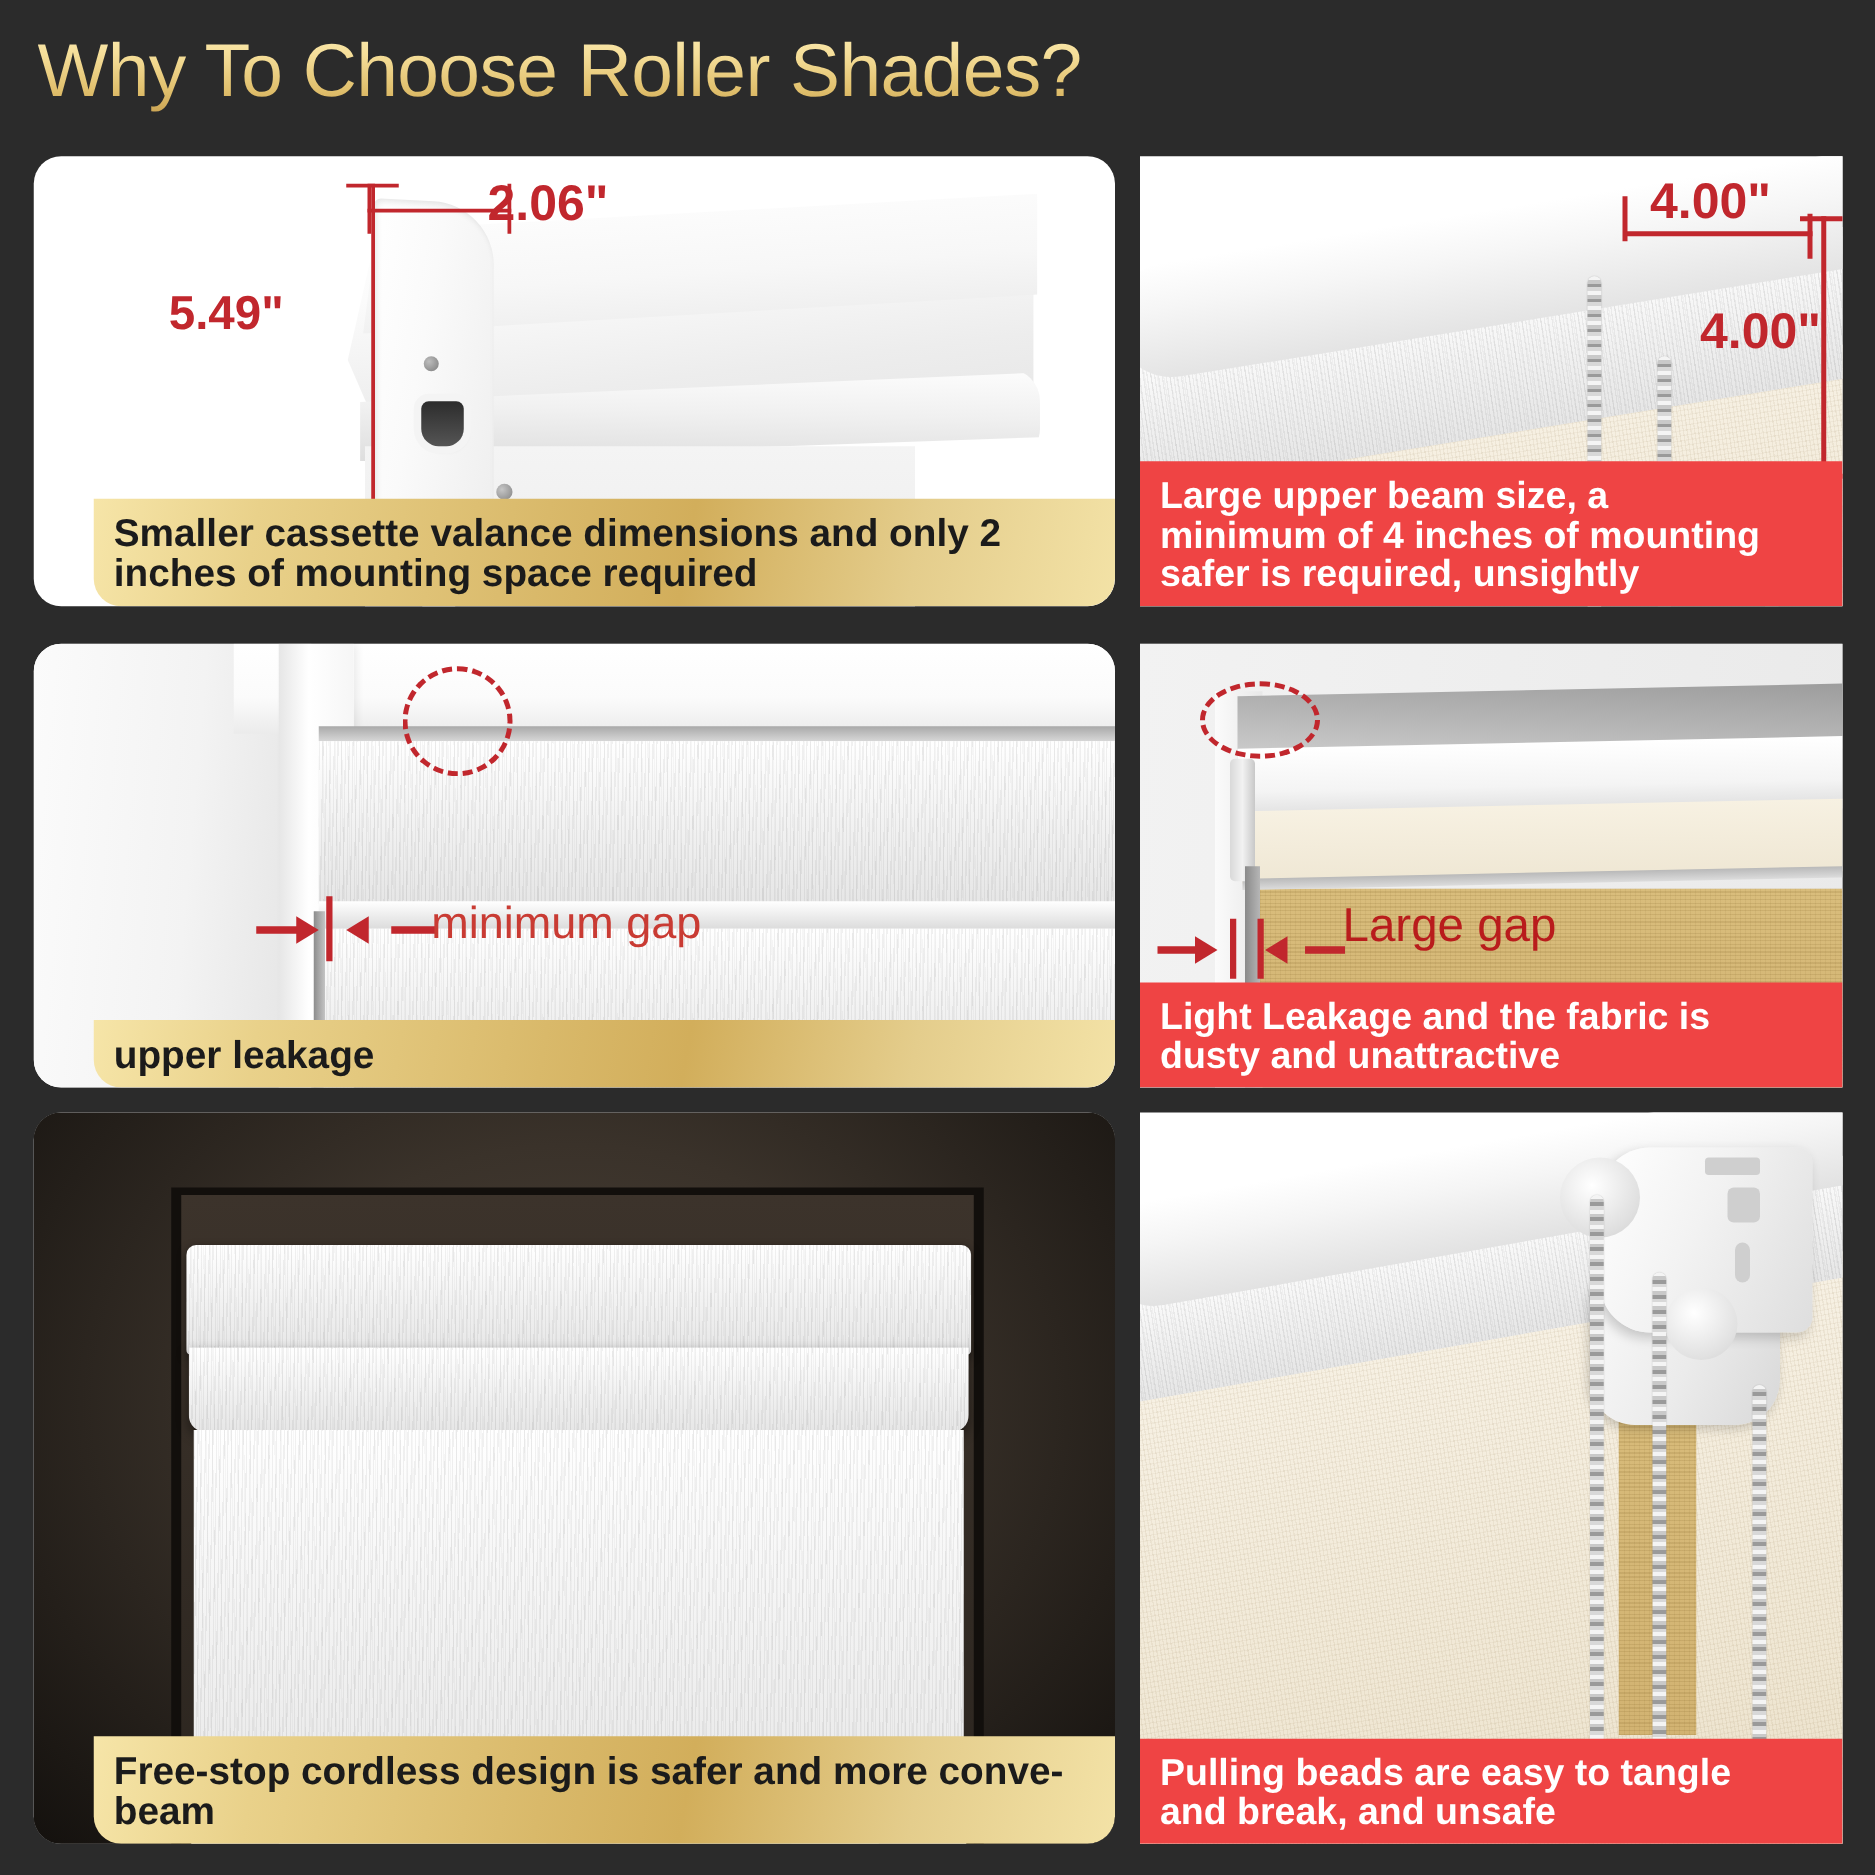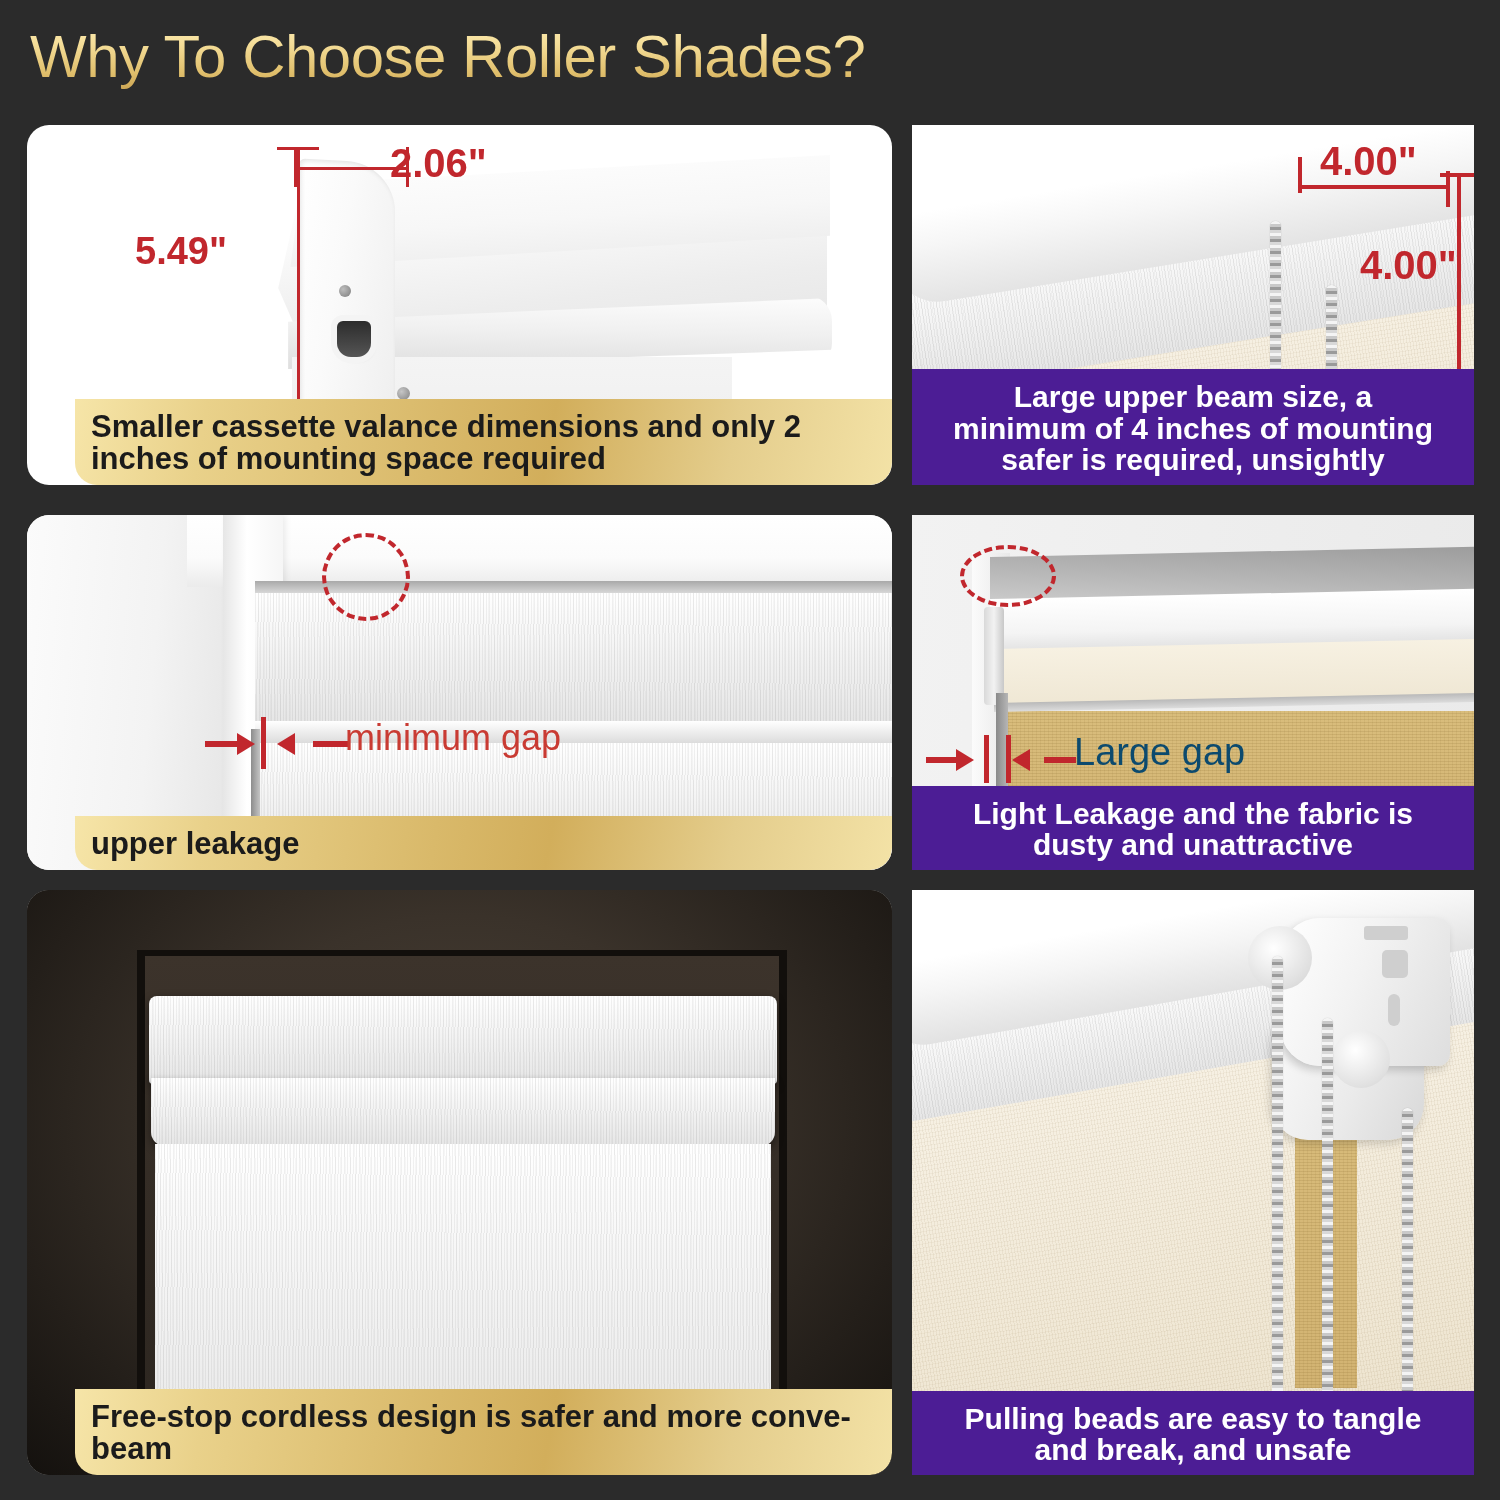--- a/index.html
+++ b/index.html
@@ -35,22 +35,21 @@
     padding:12px 16px 10px 16px;
     font-weight:bold; line-height:1.04;
   }
   .cap.gold{
     color:#1b1b1b; font-size:31px;
     background:linear-gradient(100deg,#f6e5a8 0%,#e9d18a 16%,#d9b96a 44%,#d2ae5b 58%,#e4cd8c 80%,#f3e2a6 100%);
     border-bottom-left-radius:22px; border-bottom-right-radius:22px;margin-left:48px;
   }
   .cap.gray{
     color:#ffffff; font-size:30px;
-    background:#4c1d95;
-    text-align:center;
+    background:#ef4444;
   }
   .cap .ln{ display:block; white-space:nowrap; }
 
   
 
   
   .fabric{
     background-image:
       repeating-linear-gradient(91deg, rgba(0,0,0,.055) 0 1px, rgba(255,255,255,0) 1px 3px),
       repeating-linear-gradient(89deg, rgba(0,0,0,.03) 0 1px, rgba(255,255,255,0) 1px 5px),
@@ -402,21 +401,21 @@
     <div class="dashcircle" style="left:48px; top:30px; width:96px; height:62px;"></div>
 
     <div class="tickh" style="left:14px; top:242px; width:34px; height:6px;"></div>
     <div style="position:absolute; left:44px; top:234px; width:0; height:0;
          border-left:18px solid #c1272d; border-top:11px solid transparent; border-bottom:11px solid transparent;"></div>
     <div class="tick" style="left:72px; top:220px; height:48px; width:5px;"></div>
     <div class="tick" style="left:94px; top:220px; height:48px; width:5px;"></div>
     <div class="tickh" style="left:132px; top:242px; width:32px; height:6px;"></div>
     <div style="position:absolute; left:100px; top:234px; width:0; height:0;
          border-right:18px solid #c1272d; border-top:11px solid transparent; border-bottom:11px solid transparent;"></div>
-    <div class="dimtxt" style="left:162px; top:216px; font-size:38px; font-weight:normal; color:#0c4a6e;">Large gap</div>
+    <div class="dimtxt" style="left:162px; top:205px; font-size:38px; font-weight:normal; color:#b91c1c;">Large gap</div>
   </div>
 
   <div class="cap gray">
     <span class="ln">Light Leakage and the fabric is</span>
     <span class="ln">dusty and unattractive</span>
   </div>
 </div>
 
 <div class="panel left" style="left:27px; top:890px; width:865px; height:585px;">
   <div class="photo">

